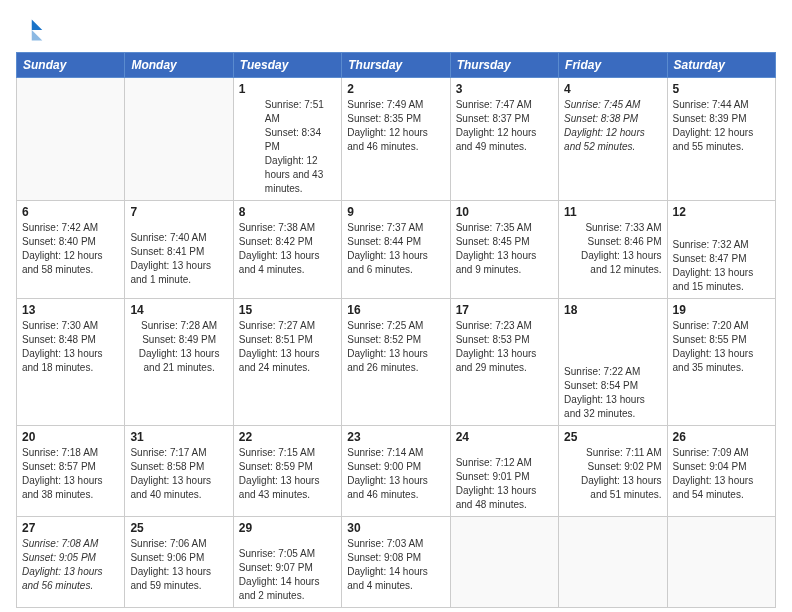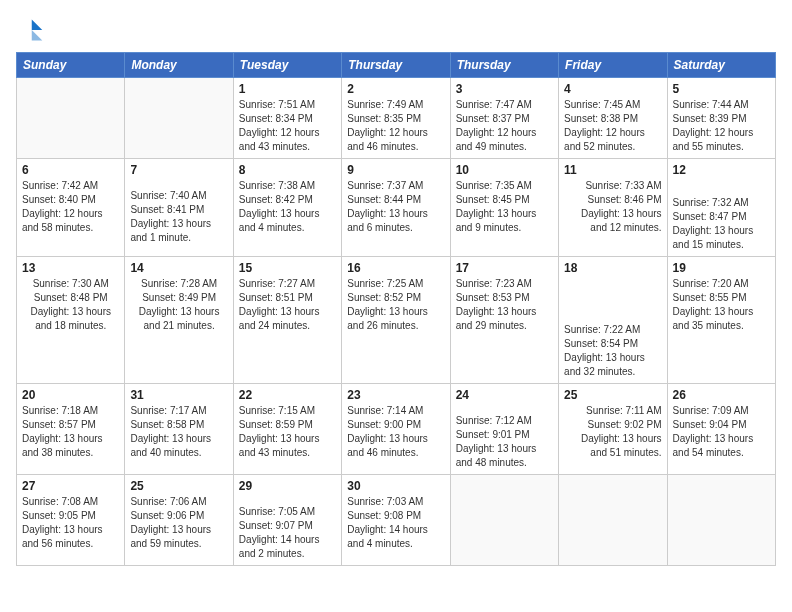--- a/index.html
+++ b/index.html
@@ -124,39 +124,39 @@
         <th>Friday</th>
         <th>Saturday</th>
       </tr>
   </thead>
   <tbody id="calendar-body">
   <tr>
         <td class="empty"></td>
         <td class="empty"></td>
         <td>
           <div class="day-number">1</div>
-          <div class="day-info" style="white-space: pre-line;">Sunrise: 7:51 AM
+          <div class="day-info" style="white-space: pre-line; margin-left: 26px;">Sunrise: 7:51 AM
 Sunset: 8:34 PM
 Daylight: 12 hours and 43 minutes.</div>
         </td>
         <td>
           <div class="day-number">2</div>
           <div class="day-info" style="white-space: pre-line;">Sunrise: 7:49 AM
 Sunset: 8:35 PM
 Daylight: 12 hours and 46 minutes.</div>
         </td>
         <td>
           <div class="day-number">3</div>
           <div class="day-info" style="white-space: pre-line;">Sunrise: 7:47 AM
 Sunset: 8:37 PM
 Daylight: 12 hours and 49 minutes.</div>
         </td>
         <td>
           <div class="day-number">4</div>
-          <div class="day-info" style="white-space: pre-line;">Sunrise: 7:45 AM
+          <div class="day-info" style="white-space: pre-line; font-style: italic;">Sunrise: 7:45 AM
 Sunset: 8:38 PM
 Daylight: 12 hours and 52 minutes.</div>
         </td>
         <td>
           <div class="day-number">5</div>
           <div class="day-info" style="white-space: pre-line;">Sunrise: 7:44 AM
 Sunset: 8:39 PM
 Daylight: 12 hours and 55 minutes.</div>
         </td>
       </tr>
@@ -200,21 +200,21 @@
         <td>
           <div class="day-number">12</div>
           <div class="day-info" style="white-space: pre-line; margin-top: 19px;">Sunrise: 7:32 AM
 Sunset: 8:47 PM
 Daylight: 13 hours and 15 minutes.</div>
         </td>
       </tr>
       <tr>
         <td>
           <div class="day-number">13</div>
-          <div class="day-info" style="white-space: pre-line; text-align: center;">Sunrise: 7:30 AM
+          <div class="day-info" style="white-space: pre-line;">Sunrise: 7:30 AM
 Sunset: 8:48 PM
 Daylight: 13 hours and 18 minutes.</div>
         </td>
         <td>
           <div class="day-number">14</div>
           <div class="day-info" style="white-space: pre-line; text-align: center;">Sunrise: 7:28 AM
 Sunset: 8:49 PM
 Daylight: 13 hours and 21 minutes.</div>
         </td>
         <td>
@@ -288,21 +288,21 @@
         <td>
           <div class="day-number">26</div>
           <div class="day-info" style="white-space: pre-line;">Sunrise: 7:09 AM
 Sunset: 9:04 PM
 Daylight: 13 hours and 54 minutes.</div>
         </td>
       </tr>
       <tr>
         <td>
           <div class="day-number">27</div>
-          <div class="day-info" style="white-space: pre-line;">Sunrise: 7:08 AM
+          <div class="day-info" style="white-space: pre-line; font-style: italic;">Sunrise: 7:08 AM
 Sunset: 9:05 PM
 Daylight: 13 hours and 56 minutes.</div>
         </td>
         <td>
           <div class="day-number">25</div>
           <div class="day-info" style="white-space: pre-line;">Sunrise: 7:06 AM
 Sunset: 9:06 PM
 Daylight: 13 hours and 59 minutes.</div>
         </td>
         <td>

